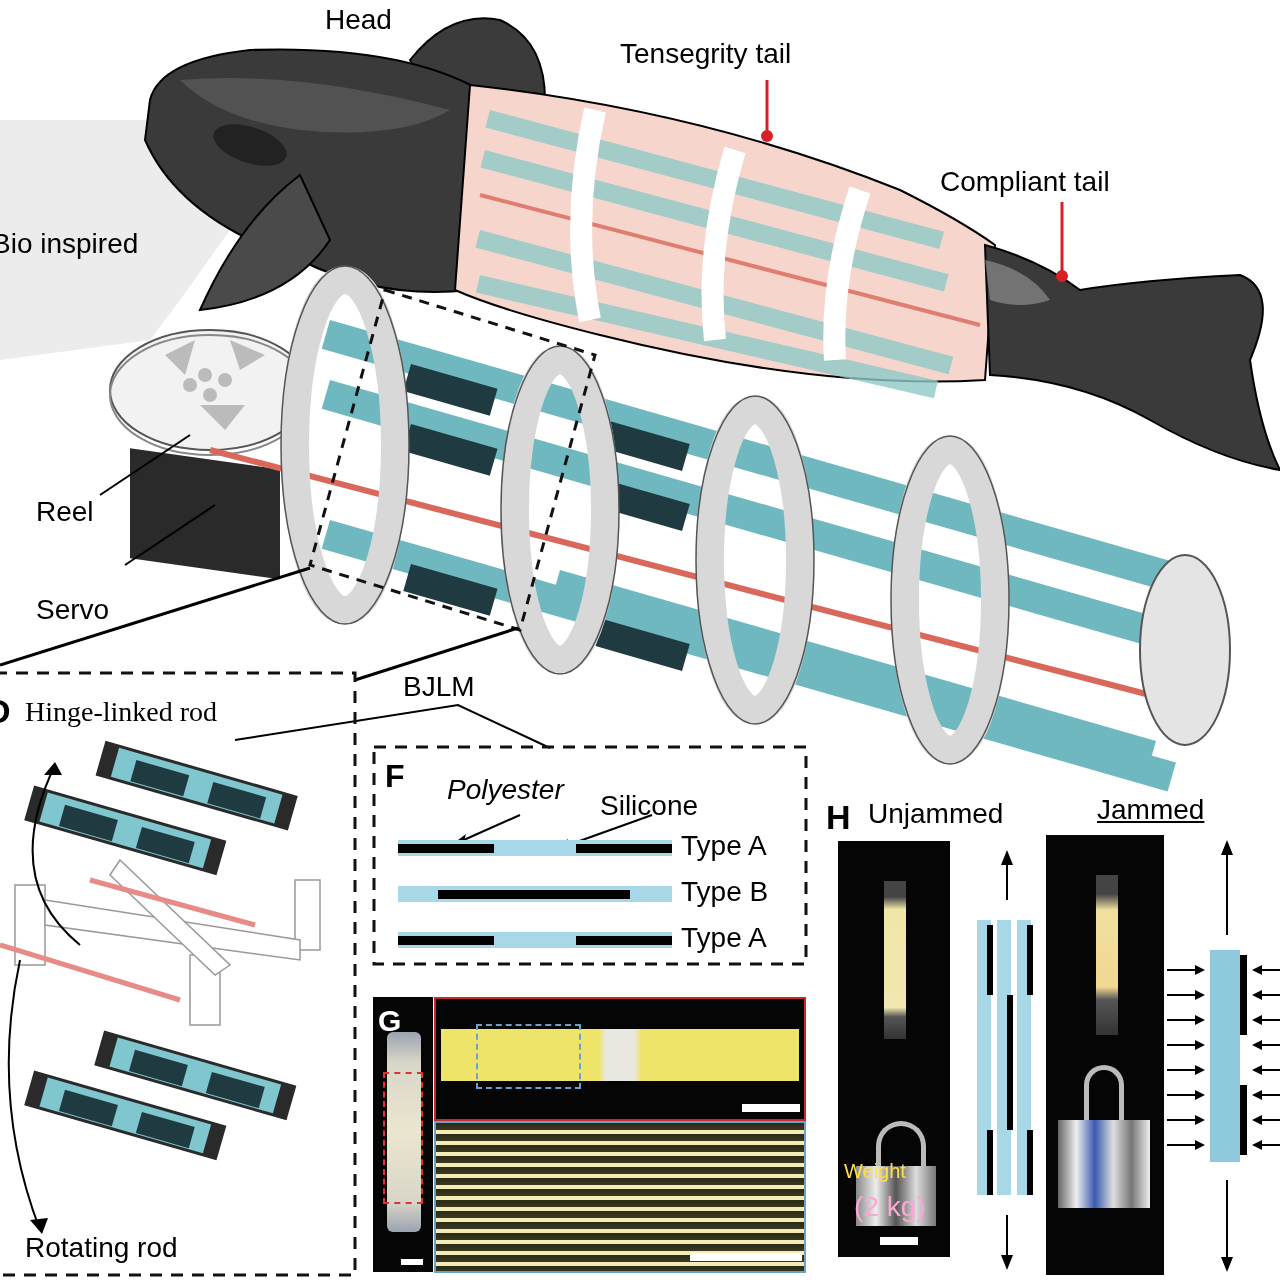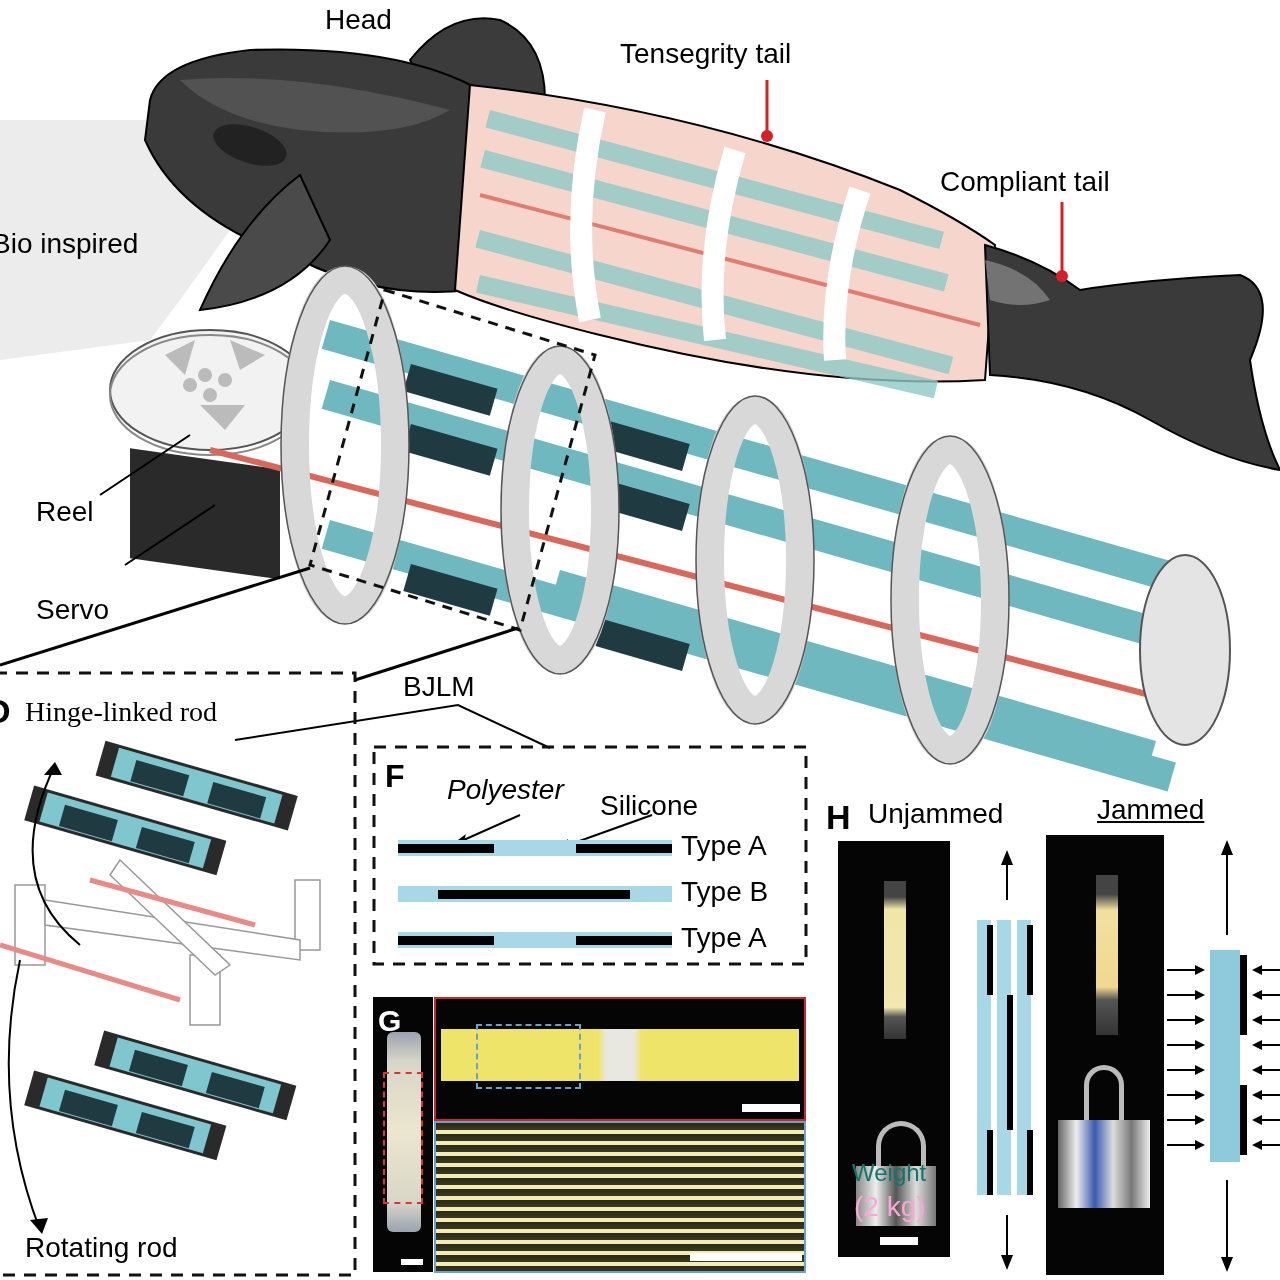--- a/index.html
+++ b/index.html
@@ -261,21 +261,21 @@
 </div>
 
 <div class="panel-letter" style="left:826px;top:800px;">H</div>
 <div class="lbl" style="left:868px;top:800px;">Unjammed</div>
 <div class="lbl" style="left:1097px;top:796px;text-decoration:underline;">Jammed</div>
 
 <div class="photo" style="left:838px;top:841px;width:112px;height:416px;">
   <div style="position:absolute;left:46px;top:40px;width:22px;height:158px;background:linear-gradient(#444 0%,#444 10%,#f0e6a8 18%,#f2e8b0 80%,#555 86%,#333 100%);"></div>
   <div style="position:absolute;left:38px;top:280px;width:50px;height:60px;border:5px solid #bbb;border-bottom:none;border-radius:30px 30px 0 0;box-sizing:border-box;"></div>
   <div style="position:absolute;left:18px;top:325px;width:80px;height:60px;background:linear-gradient(90deg,#888,#eee,#555,#ddd,#777);"></div>
-  <div class="lbl" style="left:6px;top:320px;color:#0f766e;font-size:24px;margin-left:8px;">Weight</div>
+  <div class="lbl" style="left:6px;top:320px;color:#fde047;font-size:20px;">Weight</div>
   <div class="lbl" style="left:16px;top:352px;color:#f9a8d4;font-size:28px;">(2 kg)</div>
   <div class="scalebar" style="left:42px;top:396px;width:38px;height:8px;"></div>
 </div>
 <div class="photo" style="left:1046px;top:835px;width:118px;height:440px;">
   <div style="position:absolute;left:50px;top:40px;width:22px;height:160px;background:linear-gradient(#444 0%,#444 12%,#f0e0a0 22%,#f2d890 70%,#555 78%,#333 100%);"></div>
   <div style="position:absolute;left:38px;top:230px;width:40px;height:60px;border:5px solid #bbb;border-bottom:none;border-radius:25px 25px 0 0;box-sizing:border-box;"></div>
   <div style="position:absolute;left:12px;top:285px;width:92px;height:88px;background:linear-gradient(90deg,#666,#eee,#3a5ab0,#ddd,#777,#eee);"></div>
 </div>
 
 </body></html>

